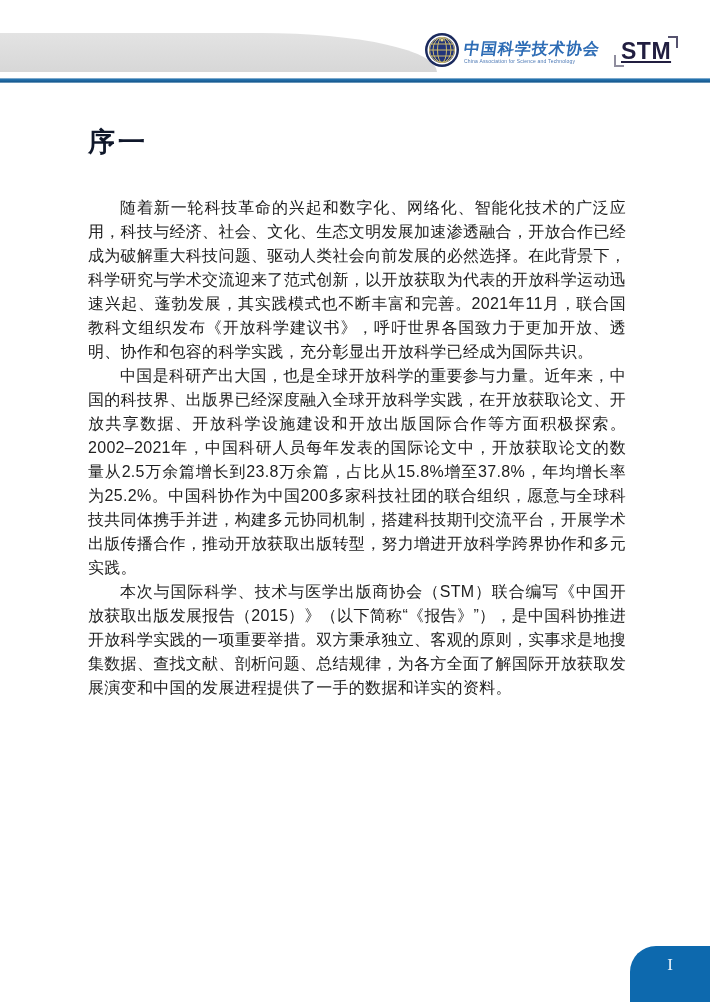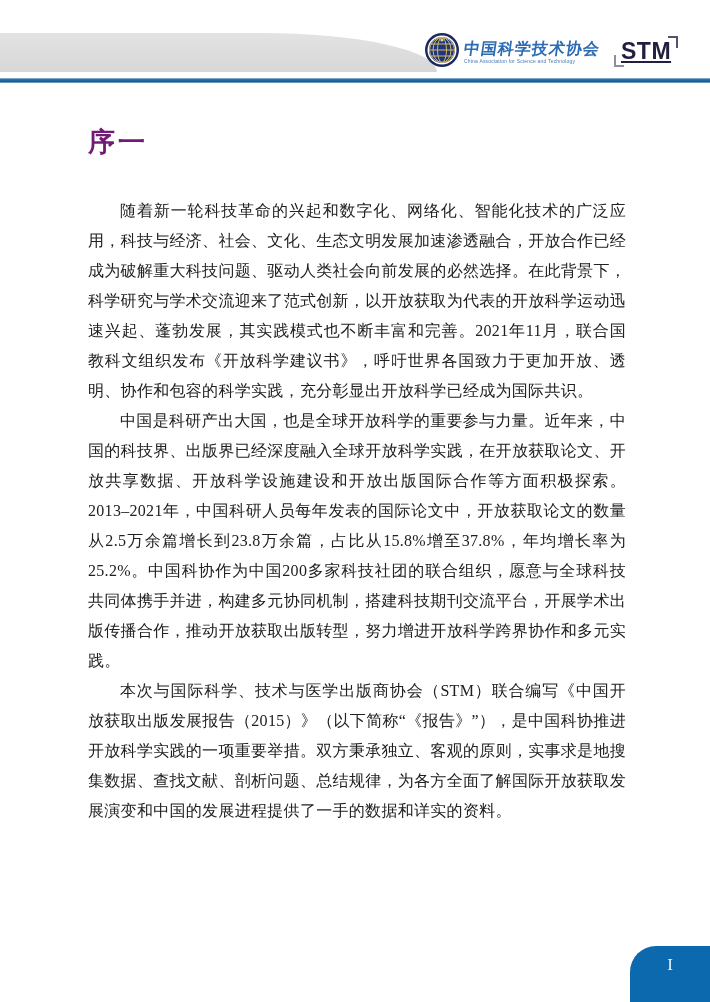--- a/index.html
+++ b/index.html
@@ -50,36 +50,36 @@
     position:absolute;top:-2px;right:0;width:8px;height:10px;
     border-top:2px solid #55526e;border-right:2px solid #55526e;
   }
   .stm-bracket-bl{
     position:absolute;bottom:-1px;left:0;width:8px;height:10px;
     border-left:2px solid #8f8d9e;border-bottom:2px solid #8f8d9e;
   }
   
   .doc-title{
     position:absolute;left:88px;top:124px;
-    font-size:27px;font-weight:bold;color:#701a75;
+    font-size:27px;font-weight:bold;color:#0f172a;
     letter-spacing:3px;
     font-family:"Liberation Sans",sans-serif;
   }
   
   .body-text{
     position:absolute;left:88px;top:196px;width:538px;
   }
   .body-text p{
     margin:0;
     text-indent:2em;
-    font-size:16px;line-height:30px;
+    font-size:16px;line-height:24px;
     letter-spacing:0.3px;
     text-align:justify;
     color:#212121;
-    font-family:Liberation Serif, serif;
+    font-family:Liberation Sans, sans-serif;
   }
   
   .page-num-box{
     position:absolute;right:0;bottom:0;
     width:80px;height:56px;
     background:#0d69ae;
     border-top-left-radius:26px;
     display:flex;justify-content:center;align-items:flex-start;
   }
   .page-num{
@@ -125,21 +125,21 @@
       <span>STM</span>
     </div>
   </div>
 
   <div class="blue-rule"></div>
 
   <div class="doc-title">序一</div>
 
   <div class="body-text">
     <p>随着新一轮科技革命的兴起和数字化、网络化、智能化技术的广泛应用，科技与经济、社会、文化、生态文明发展加速渗透融合，开放合作已经成为破解重大科技问题、驱动人类社会向前发展的必然选择。在此背景下，科学研究与学术交流迎来了范式创新，以开放获取为代表的开放科学运动迅速兴起、蓬勃发展，其实践模式也不断丰富和完善。2021年11月，联合国教科文组织发布《开放科学建议书》，呼吁世界各国致力于更加开放、透明、协作和包容的科学实践，充分彰显出开放科学已经成为国际共识。</p>
-    <p>中国是科研产出大国，也是全球开放科学的重要参与力量。近年来，中国的科技界、出版界已经深度融入全球开放科学实践，在开放获取论文、开放共享数据、开放科学设施建设和开放出版国际合作等方面积极探索。2013–2021年，中国科研人员每年发表的国际论文中，开放获取论文的数量从2.5万余篇增长到23.8万余篇，占比从15.8%增至37.8%，年均增长率为25.2%。中国科协作为中国200多家科技社团的联合组织，愿意与全球科技共同体携手并进，构建多元协同机制，搭建科技期刊交流平台，开展学术出版传播合作，推动开放获取出版转型，努力增进开放科学跨界协作和多元实践。</p>
+    <p>中国是科研产出大国，也是全球开放科学的重要参与力量。近年来，中国的科技界、出版界已经深度融入全球开放科学实践，在开放获取论文、开放共享数据、开放科学设施建设和开放出版国际合作等方面积极探索。2002–2021年，中国科研人员每年发表的国际论文中，开放获取论文的数量从2.5万余篇增长到23.8万余篇，占比从15.8%增至37.8%，年均增长率为25.2%。中国科协作为中国200多家科技社团的联合组织，愿意与全球科技共同体携手并进，构建多元协同机制，搭建科技期刊交流平台，开展学术出版传播合作，推动开放获取出版转型，努力增进开放科学跨界协作和多元实践。</p>
     <p>本次与国际科学、技术与医学出版商协会（STM）联合编写《中国开放获取出版发展报告（2015）》（以下简称“《报告》”），是中国科协推进开放科学实践的一项重要举措。双方秉承独立、客观的原则，实事求是地搜集数据、查找文献、剖析问题、总结规律，为各方全面了解国际开放获取发展演变和中国的发展进程提供了一手的数据和详实的资料。</p>
   </div>
 
   <div class="page-num-box">
     <span class="page-num">I</span>
   </div>
 
 </div>
 
 </body></html>

